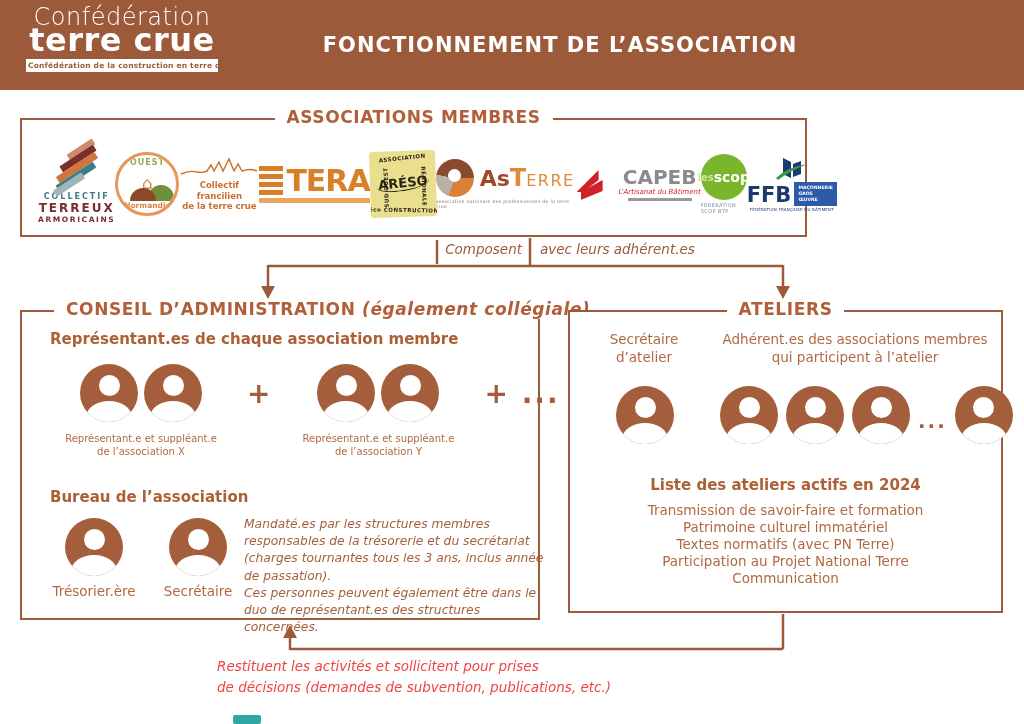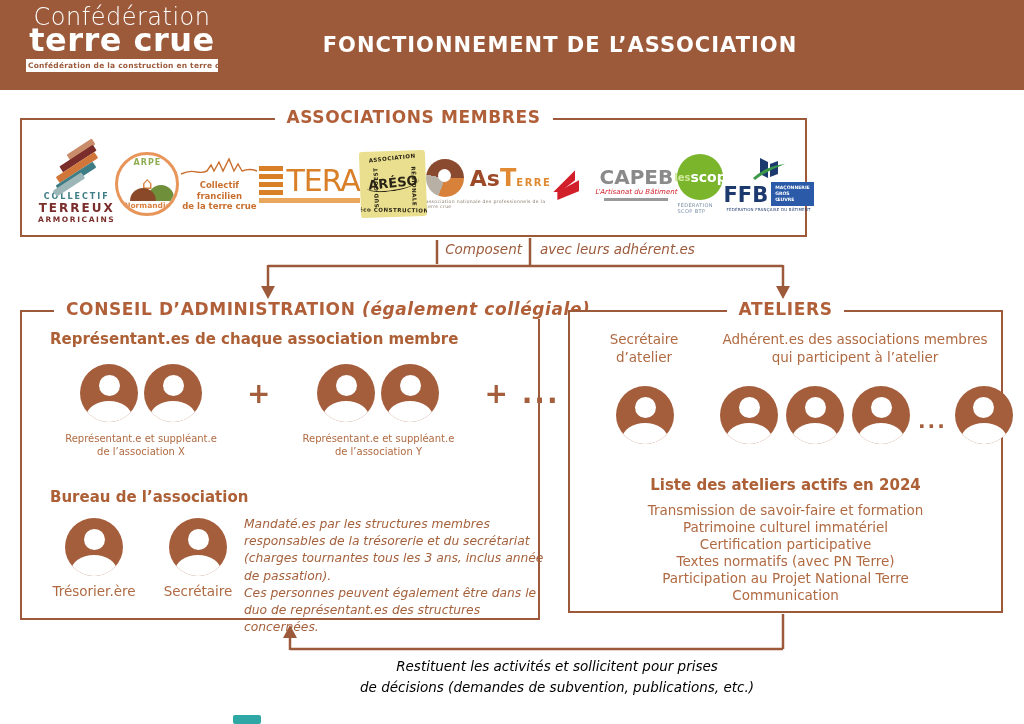--- a/index.html
+++ b/index.html
@@ -61,21 +61,21 @@
   .arpe-bottom{font-size:7.5px;color:#d9813f;font-weight:bold;position:relative;z-index:1;}
 
   
   .fran svg{display:block;margin-bottom:2px;}
   .fran-t{font-size:8.5px;color:#c96f2e;font-weight:bold;text-align:center;line-height:1.25;}
 
   
   .tera{display:flex;align-items:center;}
   .tera-bars{display:flex;flex-direction:column;gap:3px;margin-right:3px;}
   .tera-bars i{width:24px;height:5px;background:#d87f28;}
-  .tera-text{font-size:30px;font-weight:400;color:#d87f28;letter-spacing:-1px;line-height:1;}
+  .tera-text{font-size:30px;font-weight:700;color:#d87f28;letter-spacing:-1px;line-height:1;}
   .tera-under{width:100%;height:5px;background:#e8a75c;margin-top:2px;}
 
   
   .areso{width:66px;height:66px;background:#e9df8e;border-radius:3px;position:relative;
          transform:rotate(-2deg);color:#2a2417;overflow:hidden;}
   .areso span{position:absolute;font-size:5.5px;letter-spacing:.5px;font-weight:bold;white-space:nowrap;}
   .areso-top{top:4px;left:50%;transform:translateX(-50%) rotate(-4deg);}
   .areso-right{right:-8px;top:50%;transform:rotate(90deg);}
   .areso-left{left:-4px;top:50%;transform:rotate(-90deg);}
   .areso-bottom{bottom:4px;left:50%;transform:translateX(-50%) rotate(3deg);}
@@ -84,21 +84,21 @@
 
   
   .asterre{display:flex;flex-direction:column;align-items:flex-start;}
   .asterre-row{display:flex;align-items:center;gap:6px;}
   .asterre-swirl{width:38px;height:38px;border-radius:50%;
                  background:conic-gradient(#8a4a2f 0 90deg,#d8813a 90deg 200deg,#b8b0a4 200deg 280deg,#8a4a2f 280deg 360deg);
                  position:relative;}
   .asterre-swirl::after{content:"";position:absolute;left:12px;top:10px;width:13px;height:13px;border-radius:50%;background:#fff;}
   .asterre-as{font-size:22px;font-weight:bold;color:#9c4a28;}
   .asterre-t{font-size:24px;font-weight:bold;color:#e08a33;}
-  .asterre-erre{font-size:10px;font-weight:700;color:#e08a33;letter-spacing:1.5px;}
+  .asterre-erre{font-size:16px;font-weight:400;color:#e08a33;letter-spacing:1.5px;}
   .asterre-cap{font-size:4.6px;color:#8a7a6a;margin-top:2px;letter-spacing:.3px;}
 
   
   .maisons{font-family:"DejaVu Serif","Liberation Serif",serif;font-weight:bold;color:#6b4a1e;
            font-size:16px;line-height:.92;text-align:center;letter-spacing:-.5px;}
 
   
   .capeb{display:flex;align-items:center;gap:14px;}
   .capeb-mark{width:30px;height:32px;position:relative;}
   .capeb-mark i{position:absolute;background:#d1202a;}
@@ -155,22 +155,22 @@
               font-size:13.5px;line-height:1.35;color:#b06a42;}
   .at-sec-icon{position:absolute;left:46px;top:74px;}
   .at-adh-icons{position:absolute;left:150px;top:74px;display:flex;align-items:center;gap:8px;}
   .at-ellipsis{font-size:20px;font-weight:bold;color:var(--icon);letter-spacing:2px;padding-top:12px;}
   .at-list-title{position:absolute;left:0;right:0;top:164px;text-align:center;
                  font-size:15px;font-weight:bold;color:#ad6036;}
   .at-list{position:absolute;left:0;right:0;top:190px;text-align:center;
            font-size:13.5px;line-height:17px;color:#b06a42;}
 
   
-  .restitute{position:absolute;left:217px;top:656px;width:680px;text-align:center;
-             font-style:italic;font-size:13.5px;line-height:1.55;color:#000000;}
+  .restitute{position:absolute;left:217px;top:656px;width:680px;
+             font-style:italic;font-size:13.5px;line-height:1.55;color:#ef4444;}
 
   .artifact{position:absolute;left:233px;top:715px;width:28px;height:9px;background:#2fa7a4;border-radius:2px;}
 
   .connectors{position:absolute;left:0;top:0;pointer-events:none;}
 </style>
 </head>
 <body>
 
 <div id="page">
 
@@ -213,21 +213,21 @@
             <i class="cta-s4"></i>
             <i class="cta-s5"></i>
         </div>
         <div class="cta-t1">COLLECTIF</div>
         <div class="cta-t2">TERREUX</div>
         <div class="cta-t3">ARMORICAINS</div>
       </div>
 
       <div class="logo-item">
         <div class="arpe-circle">
-          <div class="arpe-top">ARPE</div>
+          <div class="arpe-top">OUEST</div>
           <div class="arpe-house">⌂</div>
           <div class="arpe-hills">
             <i class="arpe-hill-g"></i>
               <i class="arpe-hill-b"></i>
           </div>
           <div class="arpe-bottom">Normandie</div>
         </div>
       </div>
 
       <div class="logo-item fran">
@@ -386,21 +386,20 @@
       <div class="person"></div>
       <div class="person"></div>
       <div class="at-ellipsis">...</div>
       <div class="person"></div>
     </div>
 
     <div class="at-list-title">Liste des ateliers actifs en 2024</div>
     <div class="at-list">
       <div>Transmission de savoir-faire et formation</div>
       <div>Patrimoine culturel immatériel</div>
-      <div>Certification participative</div>
       <div>Textes normatifs (avec PN Terre)</div>
       <div>Participation au Projet National Terre</div>
       <div>Communication</div>
     </div>
   </div>
 
   <div class="restitute">
     <div>Restituent les activités et sollicitent pour prises</div>
     <div>de décisions (demandes de subvention, publications, etc.)</div>
   </div>

